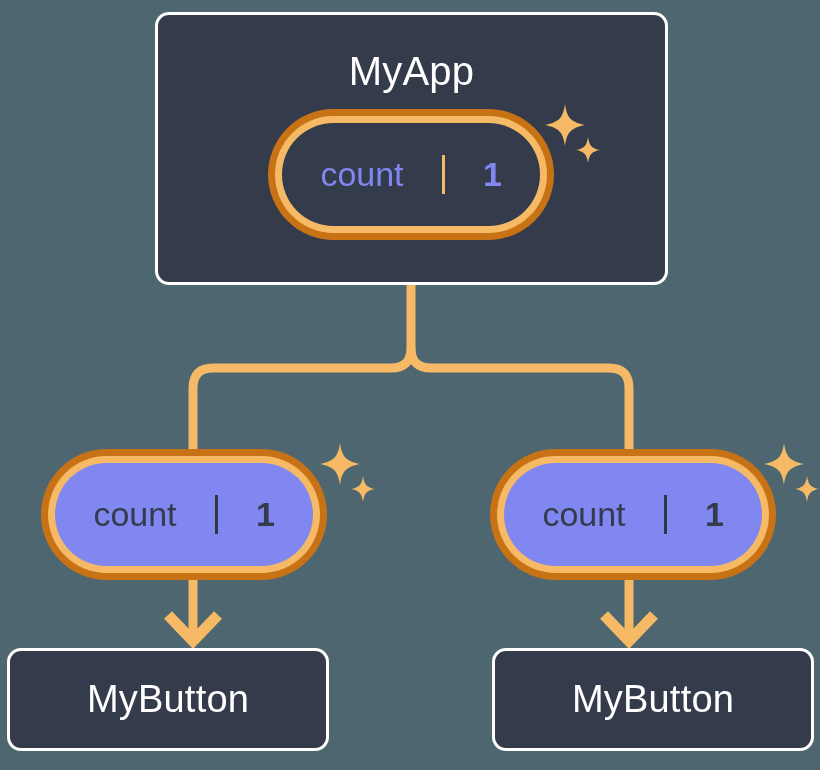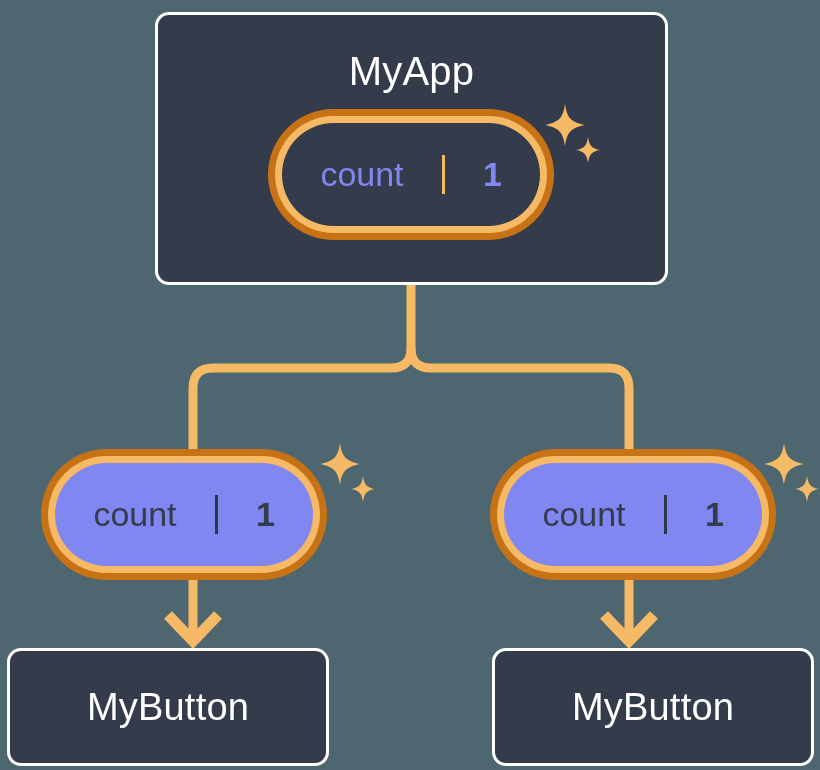--- a/index.html
+++ b/index.html
@@ -47,21 +47,21 @@
     top: 36px;
     width: 100%;
     text-align: center;
     color: #ffffff;
     font-size: 40px;
     font-weight: 400;
     letter-spacing: 0.2px;
     line-height: 1;
   }
   .mybutton-box {
-    height: 118px;
+    height: 103px;
   }
   #mybutton-left {
     left: 7px;
     top: 648px;
     width: 322px;
   }
   #mybutton-right {
     left: 492px;
     top: 648px;
     width: 322px;

